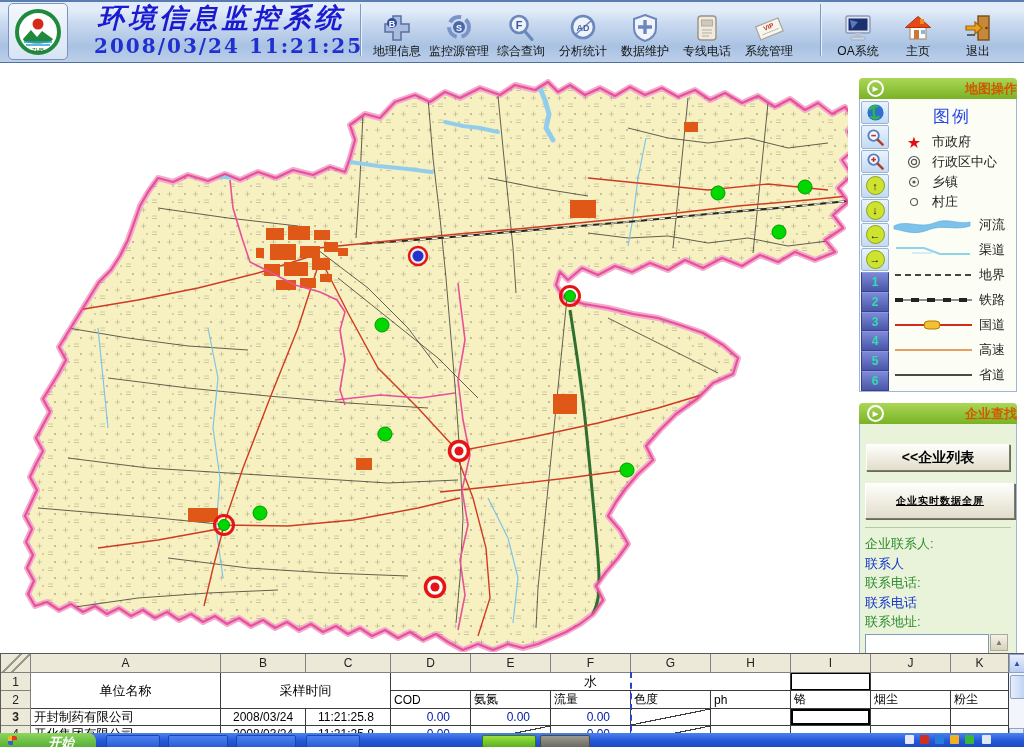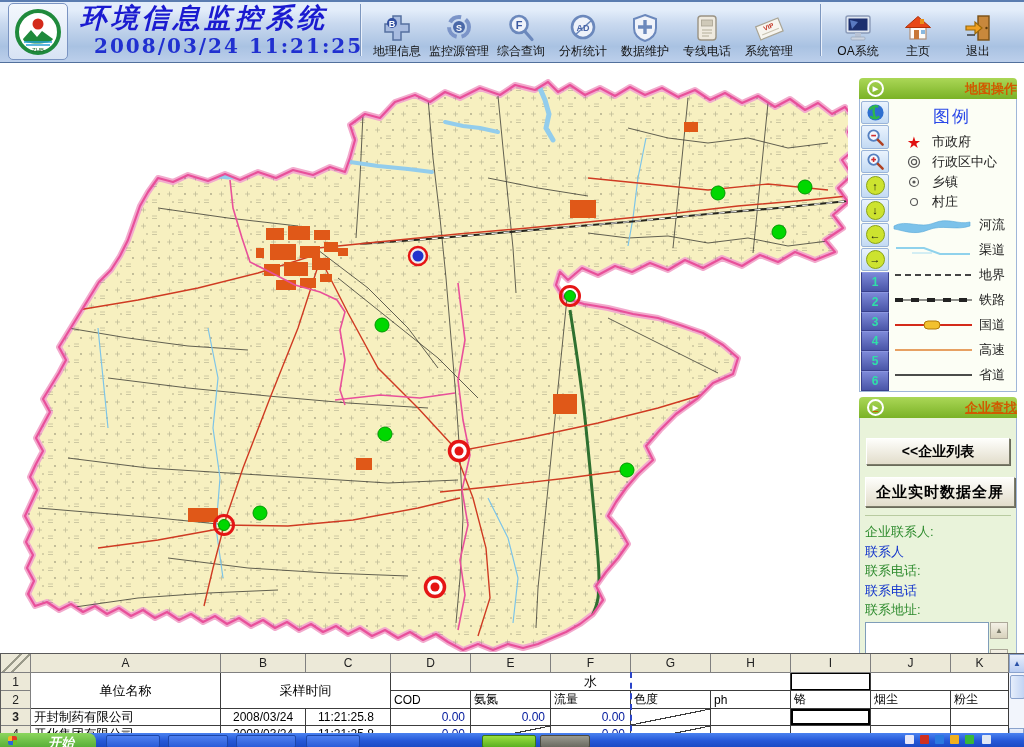--- a/index.html
+++ b/index.html
@@ -5,21 +5,21 @@
   html,body{margin:0;padding:0;background:#fff;}
   #screen{position:relative;width:1024px;height:747px;overflow:hidden;background:#fff;
           font-family:"Liberation Sans",sans-serif;}
 
   
   .header{position:absolute;left:0;top:0;width:1024px;height:62px;
     background:linear-gradient(#5a7cb0 0 2px,#e3edfa 2px 10px,#c9d9ef 38%,#a9c2e2 75%,#bccfeb);
     border-bottom:1px solid #52709c;}
   .logo-box{position:absolute;left:8px;top:3px;width:58px;height:55px;border:1px solid #7a94c2;
     border-radius:5px;background:linear-gradient(#f4f8fd,#d7e3f4);display:flex;align-items:center;justify-content:center;}
-  .title-block{position:absolute;left:80px;top:2px;}
+  .title-block{position:absolute;left:80px;top:2px;text-align:center;}
   .app-title{font-family:"DejaVu Serif",serif;font-style:italic;font-weight:bold;
     font-size:27px;color:#1a1ad0;letter-spacing:4px;line-height:32px;white-space:nowrap;}
   .app-date{font-family:"DejaVu Serif",serif;font-weight:bold;font-size:20px;color:#2030d0;
     letter-spacing:2px;padding-left:14px;line-height:24px;white-space:nowrap;}
   .vsep{position:absolute;top:4px;height:52px;width:0;border-left:1px solid #7d97bf;border-right:1px solid #eaf1fb;}
   .nav{position:absolute;left:366px;top:4px;display:flex;}
   .nav2{position:absolute;left:828px;top:4px;display:flex;}
   .nav-item{width:62px;height:54px;display:flex;flex-direction:column;align-items:center;justify-content:flex-end;cursor:pointer;}
   .nav2 .nav-item{width:60px;}
   .nav-item svg{margin-bottom:2px;}
@@ -44,49 +44,49 @@
     display:flex;align-items:center;justify-content:center;font-size:11px;font-weight:bold;color:#111;}
   .numbtn{width:26px;height:20px;margin-left:1px;background:linear-gradient(#7d89d8,#4a56a8);
     border:1px solid #39408c;border-top-color:#8d98e0;color:#2fe0a8;font-weight:bold;font-size:12px;
     display:flex;align-items:center;justify-content:center;cursor:pointer;}
   .legend-col{flex:1;}
   .legend-title{text-align:center;color:#2a48e8;font-size:17px;margin:6px 0 4px 0;letter-spacing:2px;}
   .pt-row{display:flex;align-items:center;height:20px;padding-left:14px;font-size:13px;color:#222;}
   .pt-sym{width:24px;display:flex;justify-content:center;margin-right:6px;}
   .ln-row{display:flex;align-items:center;height:25px;padding-left:4px;font-size:13px;color:#222;}
   .ln-sym{width:82px;margin-right:5px;}
-  .ent-header{margin-top:5px;text-decoration:underline;}
+  .ent-header{margin-top:11px;}
   .ent-body{height:230px;background:#e9f3da;padding:8px 5px 0 5px;}
   .xp-btn{display:block;margin:12px auto 8px auto;background:linear-gradient(#fefefb,#e2ddcb);
     border:1px solid #7c7c6a;border-top:1px solid #fff;border-left:1px solid #fff;
     box-shadow:1px 1px 0 #6a6a5a;font-weight:bold;color:#000;cursor:pointer;
     font-family:"Liberation Sans",sans-serif;}
   .btn-list{width:144px;height:27px;font-size:14px;}
-  .btn-full{width:150px;height:30px;font-size:15px;letter-spacing:1px;}
+  .btn-full{width:150px;height:36px;font-size:10px;letter-spacing:1px;text-decoration:underline;}
   .ent-sep{border-top:1px solid #b8cba0;margin:2px 0 6px 0;}
   .lab-g{color:#2e8b2e;font-size:13px;line-height:20px;}
   .lab-b{color:#1133cc;font-size:13px;line-height:19px;}
   .addr-wrap{display:flex;margin-top:2px;}
   .addr-box{width:118px;height:42px;background:#fff;border:1px solid #7f9db9;resize:none;overflow:hidden;}
   .addr-scroll{display:flex;flex-direction:column;justify-content:space-between;height:44px;margin-left:1px;}
   .sc-btn{width:16px;height:15px;background:linear-gradient(#f4f1e6,#d8d2bc);border:1px solid #aca899;
     display:flex;align-items:center;justify-content:center;font-size:8px;color:#7a7a6a;cursor:pointer;}
 
   
   .tblwrap{position:absolute;left:0;top:653px;width:1024px;height:89px;overflow:hidden;background:#fff;z-index:5;}
   .tbl{display:grid;width:1024px;
     grid-template-columns:30px 190px 85px 85px 80px 80px 80px 80px 80px 80px 80px 58px 16px;
     grid-template-rows:19px 18px 18px 17px 17px;
     border-top:1px solid #5a5a5a;border-left:1px solid #5a5a5a;box-sizing:border-box;font-size:12px;}
   .tc{border-right:1px solid #3c3c3c;border-bottom:1px solid #3c3c3c;display:flex;align-items:center;
     background:#fff;overflow:hidden;white-space:nowrap;box-sizing:border-box;}
   .th{background:#ece9d8;border-right:1px solid #808080;border-bottom:1px solid #808080;
     justify-content:center;color:#222;}
   .cc{justify-content:center;}
-  .val{justify-content:flex-end;padding-right:5px;color:#00189c;}
+  .val{justify-content:flex-end;padding-right:20px;color:#00189c;}
   .nm{padding-left:3px;font-size:12.5px;}
   .dt{padding-left:12px;}
   .ph{padding-left:3px;}
   .diag{background-image:linear-gradient(to bottom right,transparent 48.2%,#3c3c3c 48.2%,#3c3c3c 51.8%,transparent 51.8%);}
   .boxed{box-shadow:inset 0 0 0 1px #000;}
   .selcell{box-shadow:inset 0 0 0 2px #000;}
   .corner{background:#ece9d8;border-right:1px solid #808080;border-bottom:1px solid #808080;
     background-image:linear-gradient(135deg,transparent 40%,#9a9a8a 40%,#9a9a8a 46%,transparent 46%,transparent 58%,#9a9a8a 58%,#9a9a8a 64%,transparent 64%);}
   .pagebreak{position:absolute;left:630px;top:19px;height:70px;width:0;border-left:2px dashed #2a44c8;z-index:6;}
   .sb-up{background:linear-gradient(#e8eefb,#b9cdf2);border:1px solid #8aa2cc;display:flex;align-items:center;

